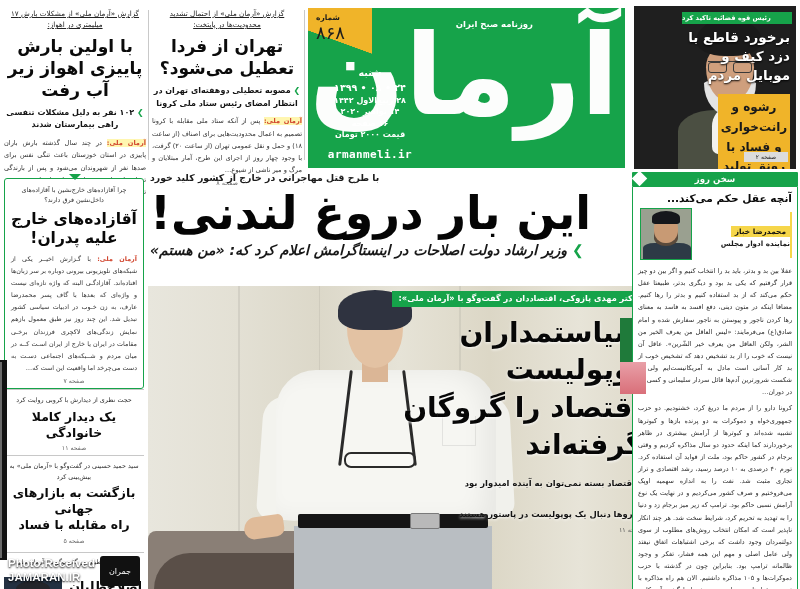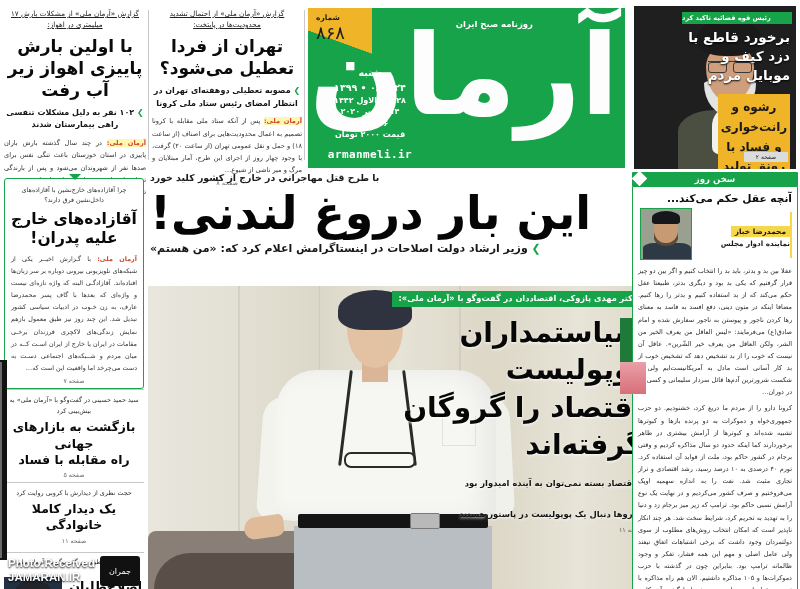--- a/index.html
+++ b/index.html
@@ -122,21 +122,21 @@
   .p-collar{ position:absolute; left:78px; top:102px; width:36px; height:46px;
     background:#f2f2ee; border-radius:40% 40% 16% 16%; }
 
   
   .mainhead{ position:absolute; left:150px; top:172px; width:498px; text-align:left;}
   .mainhead .kicker{ font-size:9.4px; font-weight:700; color:#1b1b1b; letter-spacing:-.1px;}
   .mainhead h1{
     font-size:46px; font-weight:700; line-height:1.14; margin:4px 0 3px;
     color:#050505; letter-spacing:-1.2px;
   }
-  .mainhead .sub{ font-size:11px; font-weight:700; color:#181818;}
+  .mainhead .sub{ font-size:14px; font-weight:700; color:#181818;font-style:italic;}
   .mainhead .sub .bul{ color:#16a34a;}
 
   
   .leftbar{ position:absolute; left:4px; top:178px; width:140px; height:408px;}
   .lb-card{
     position:relative; border:1.2px solid #16a34a; border-radius:3px;
     padding:6px 6px 4px; background:#fff;
   }
   .lb-card .tick{
     position:absolute; right:62px; top:-5px; width:0; height:0;
@@ -368,29 +368,29 @@
 
     <div class="lb-card">
       <div class="tick"></div>
       <div class="lb-kicker">چرا آقازاده‌های خارج‌نشین با آقازاده‌های داخل‌نشین فرق دارند؟</div>
       <h3><span>آقازاده‌های خارج</span><br><span>علیه پدران!</span></h3>
       <div class="lb-body"><span class="lead">آرمان ملی:</span><span> با گـزارش اخیــر یکی از شبکه‌های تلویزیونی بیرونی دوباره بر سر زبان‌ها افتاده‌اند. آقازادگـی البته که واژه تازه‌ای نیست و واژه‌ای که بعدها با گاف پسر محمدرضا عارف، به زن خـوب در ادبیات سیاسی کشور تبدیل شد. این چند روز نیز طبق معمول بازهم نمایش زندگی‌های لاکچری فرزندان برخـی مقامات در ایران یا خارج از ایران اسـت کــه در میان مردم و شــبکه‌های اجتماعی دسـت به دست می‌چرخد اما واقعیت این است که…</span></div>
       <div class="lb-pg">صفحه ۷</div>
     </div>
 
     <div class="lb-item">
+      <div class="k">حجت نظری از دیدارش با کروبی روایت کرد</div>
+      <h4>یک دیدار کاملا خانوادگی</h4>
+      <div class="pg">صفحه ۱۱</div>
+    </div>
+
+    <div class="lb-item">
       <div class="k">سید حمید حسینی در گفت‌وگو با «آرمان ملی» به بیش‌بینی کرد</div>
       <h4><span>بازگشت به بازارهای جهانی</span><br><span>راه مقابله با فساد</span></h4>
       <div class="pg">صفحه ۵</div>
-    </div>
-
-    <div class="lb-item">
-      <div class="k">حجت نظری از دیدارش با کروبی روایت کرد</div>
-      <h4>یک دیدار کاملا خانوادگی</h4>
-      <div class="pg">صفحه ۱۱</div>
     </div>
 
     <div class="lb-photoitem">
       <div class="k">محمدرضا ضابطیان در گفت‌وگو با «آرمان ملی»:</div>
       <div class="lb-mini">
 
         <div class="m-face"></div>
         <div class="m-hair"></div>
 
       </div>

